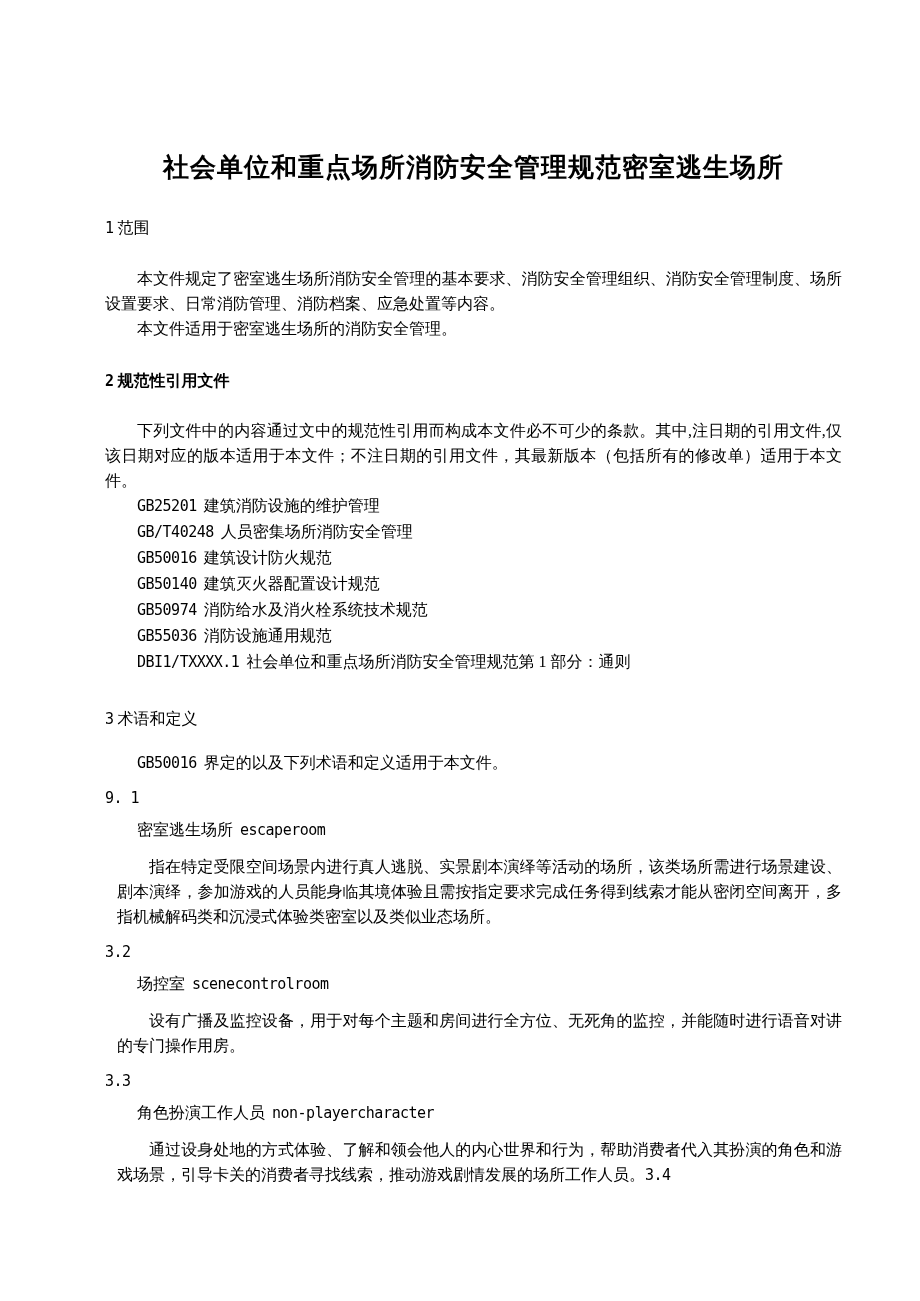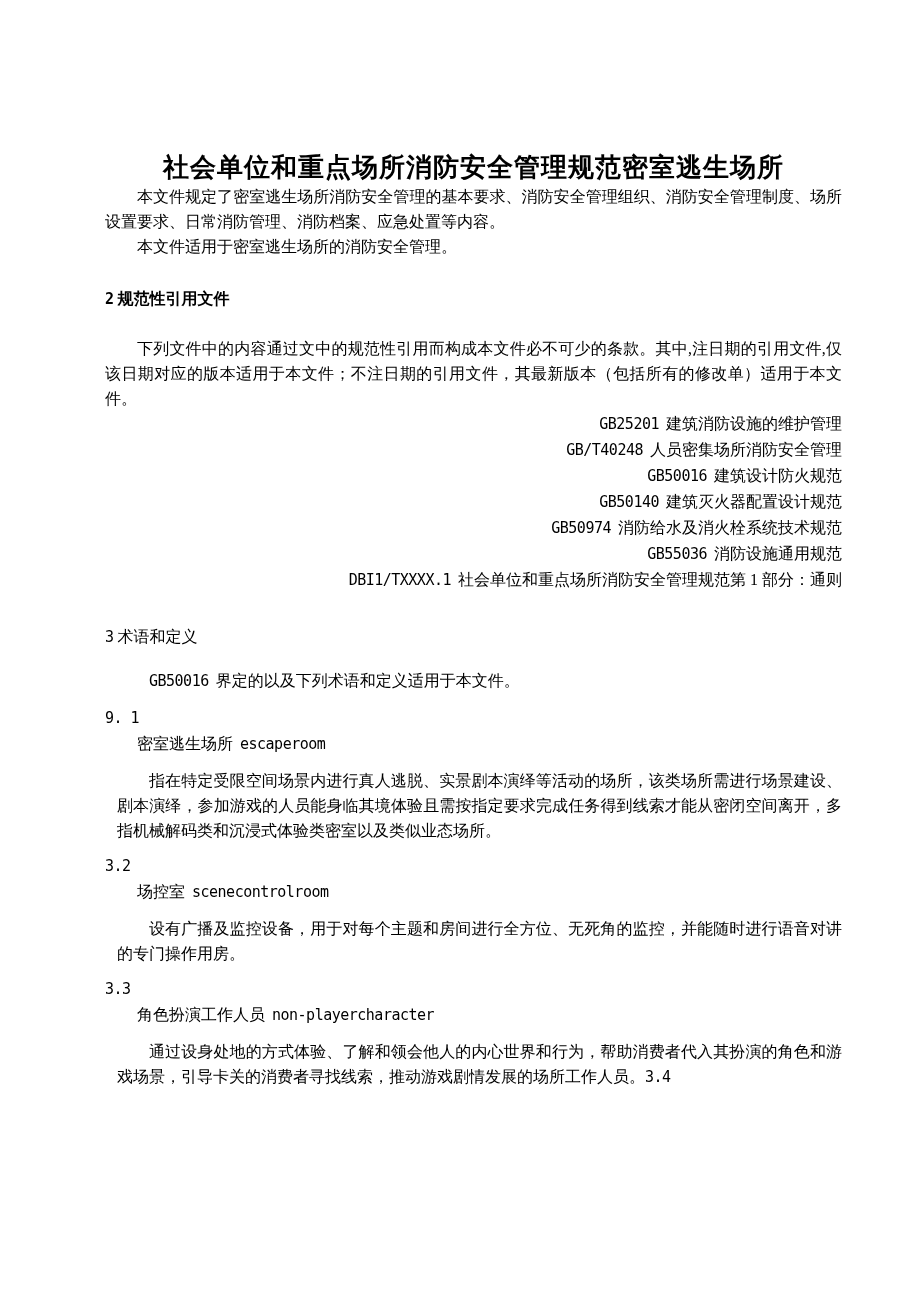--- a/index.html
+++ b/index.html
@@ -46,56 +46,59 @@
     margin: 0;
     line-height: 25px;
     text-align: justify;
     text-indent: 32px;
   }
   .ref-list { margin: 0; }
   .ref-line {
     line-height: 25px;
     padding-left: 32px;
     white-space: nowrap;
-    text-align: right;
   }
   .term-num {
     margin: 10px 0 0 0;
     line-height: 25px;
   }
   .term-name {
-    margin: 0 0 0 0;
+    margin: 6px 0 0 0;
     line-height: 25px;
     padding-left: 32px;
   }
   .term-name .en {
     font-family: "DejaVu Sans Mono", "Liberation Mono", monospace;
     font-size: 15px;
     letter-spacing: -0.5px;
     margin-left: 7px;
   }
   .term-def {
     margin: 11px 0 0 12px;
     line-height: 25px;
     text-align: justify;
     text-indent: 32px;
   }
   .intro-line {
-    margin: 12px;
+    margin: 0;
     line-height: 25px;
     padding-left: 32px;
   }
 </style>
 </head>
 <body>
 
 <div class="page">
 
   <h1 class="doc-title">社会单位和重点场所消防安全管理规范密室逃生场所</h1>
 
+  <div class="sec-heading">
+    <span class="num">1</span>
+    <span>范围</span>
+  </div>
   <p class="body-para">本文件规定了密室逃生场所消防安全管理的基本要求、消防安全管理组织、消防安全管理制度、场所设置要求、日常消防管理、消防档案、应急处置等内容。</p>
   <p class="body-para">本文件适用于密室逃生场所的消防安全管理。</p>
 
   <div class="sec-heading tight-top">
     <span class="num">2</span>
     <span>规范性引用文件</span>
   </div>
   <p class="body-para">下列文件中的内容通过文中的规范性引用而构成本文件必不可少的条款。其中,注日期的引用文件,仅该日期对应的版本适用于本文件；不注日期的引用文件，其最新版本（包括所有的修改单）适用于本文件。</p>
 
   <div class="ref-list">

